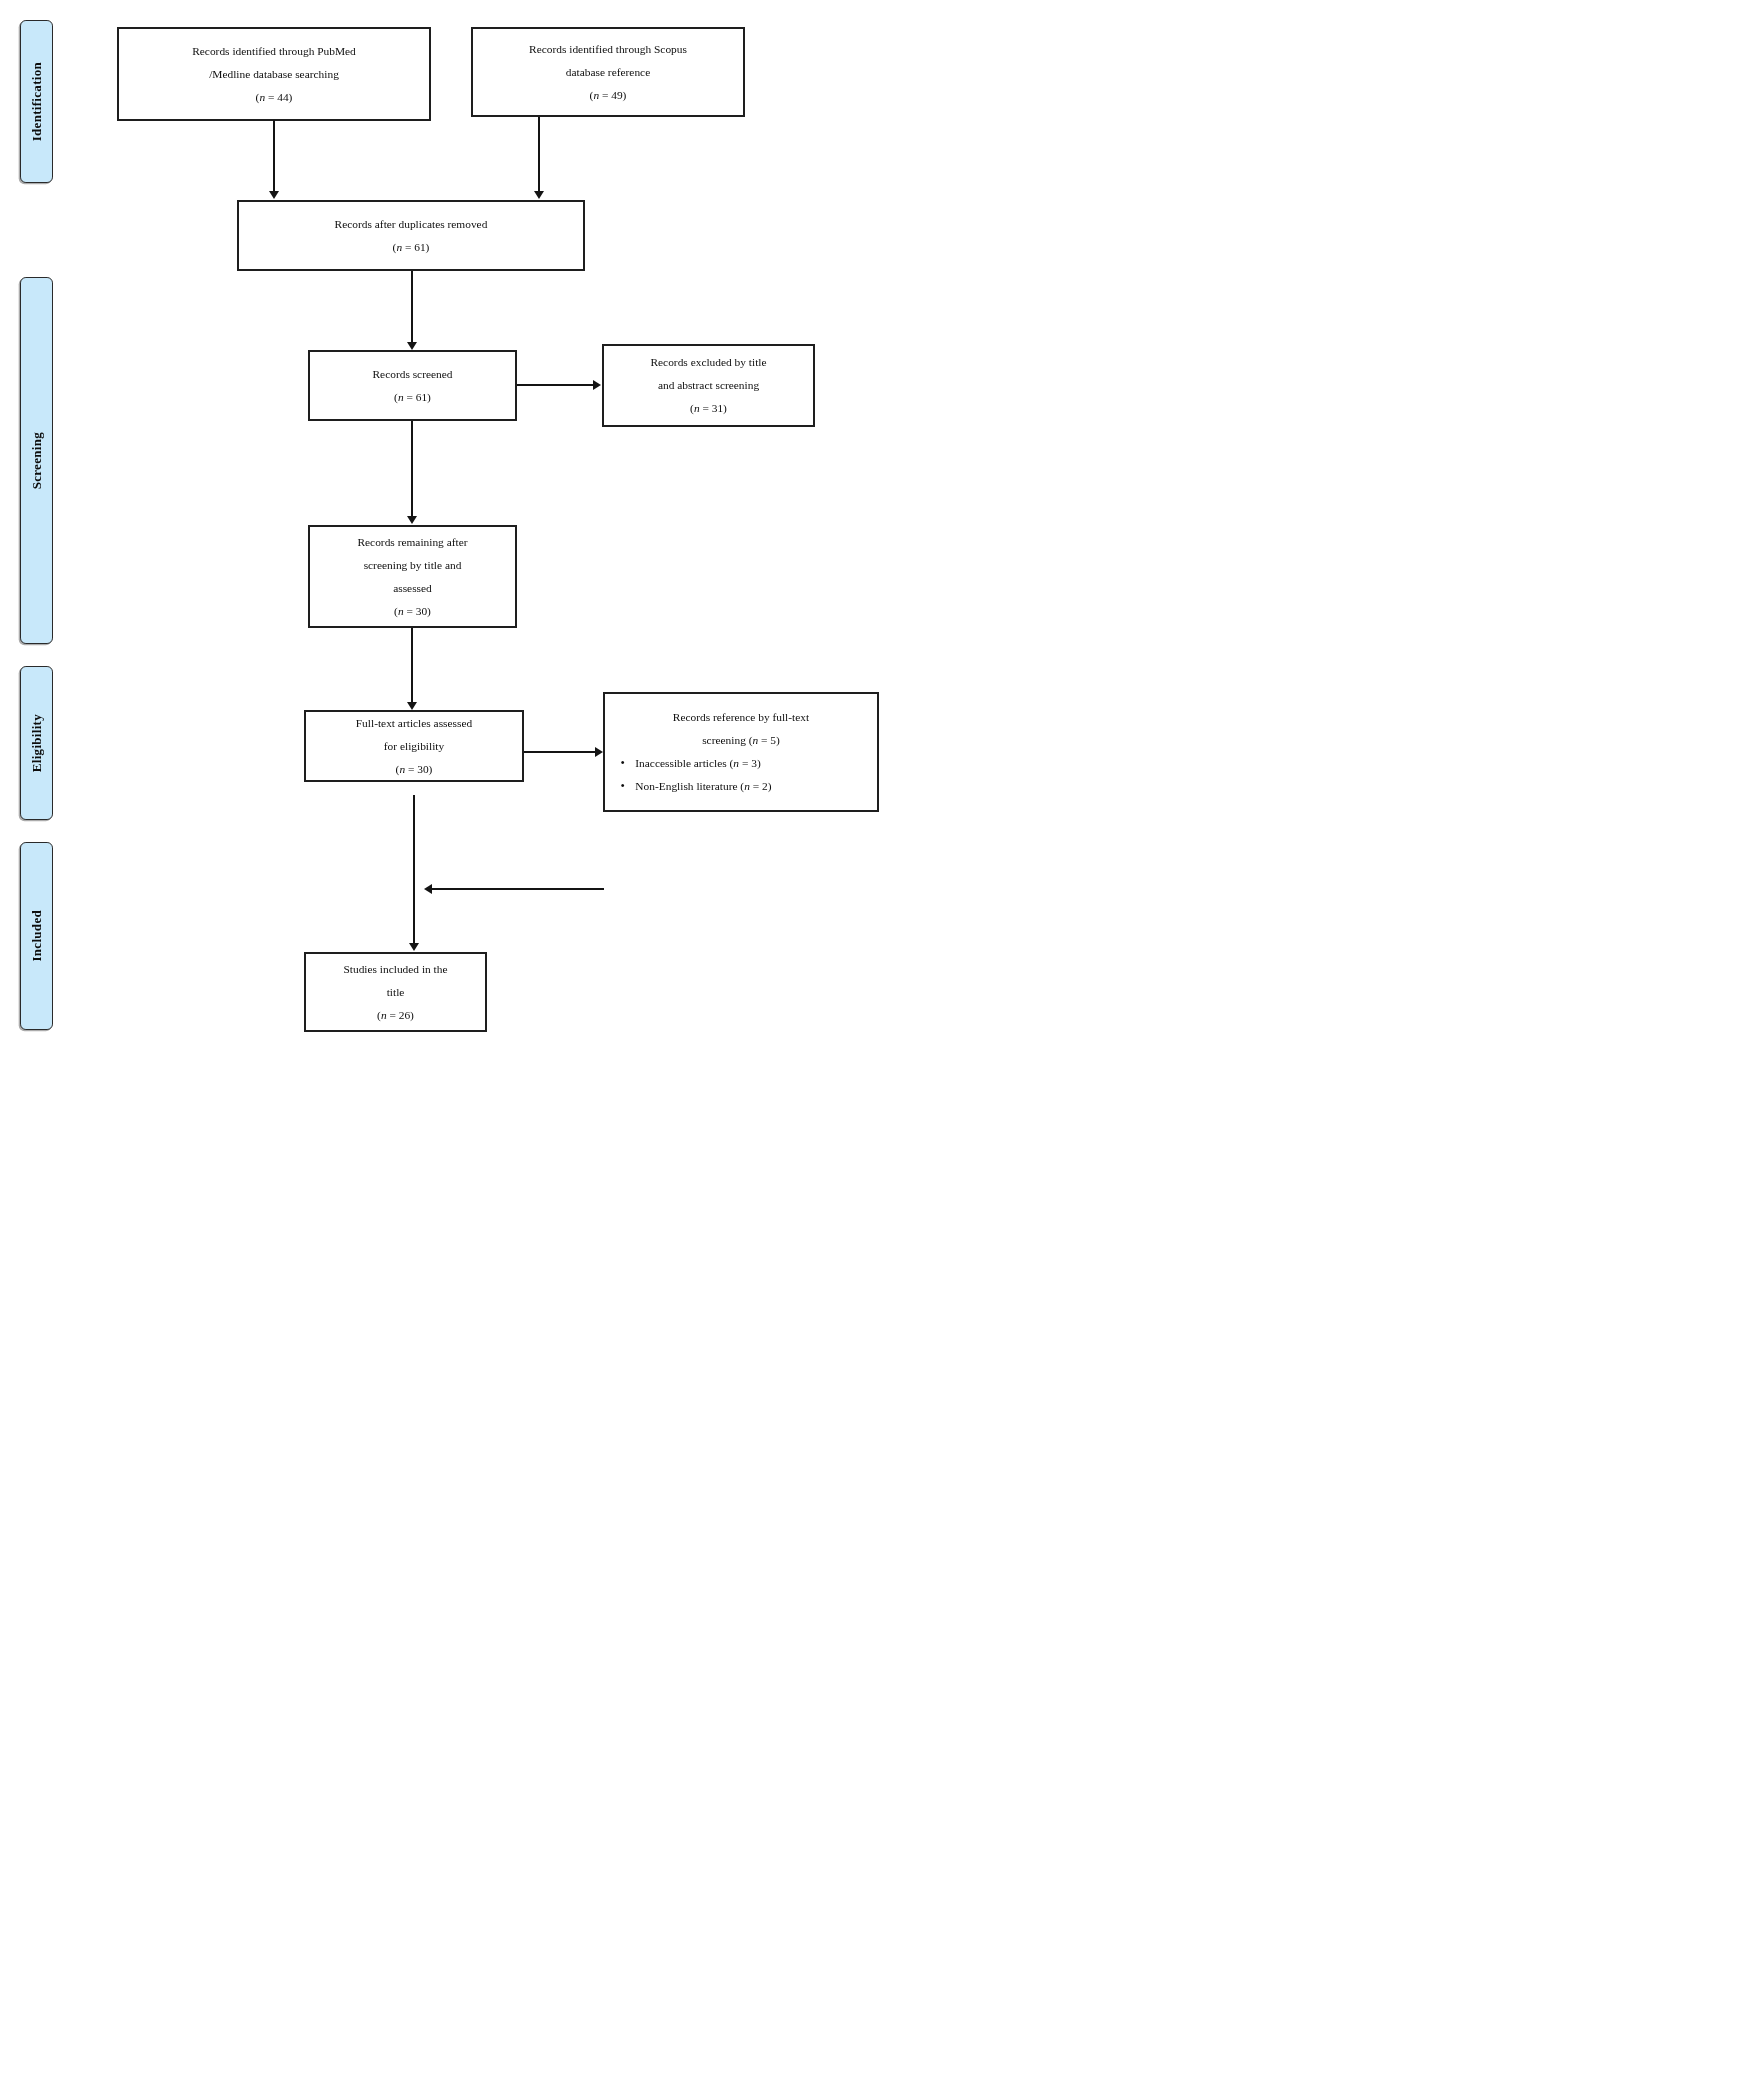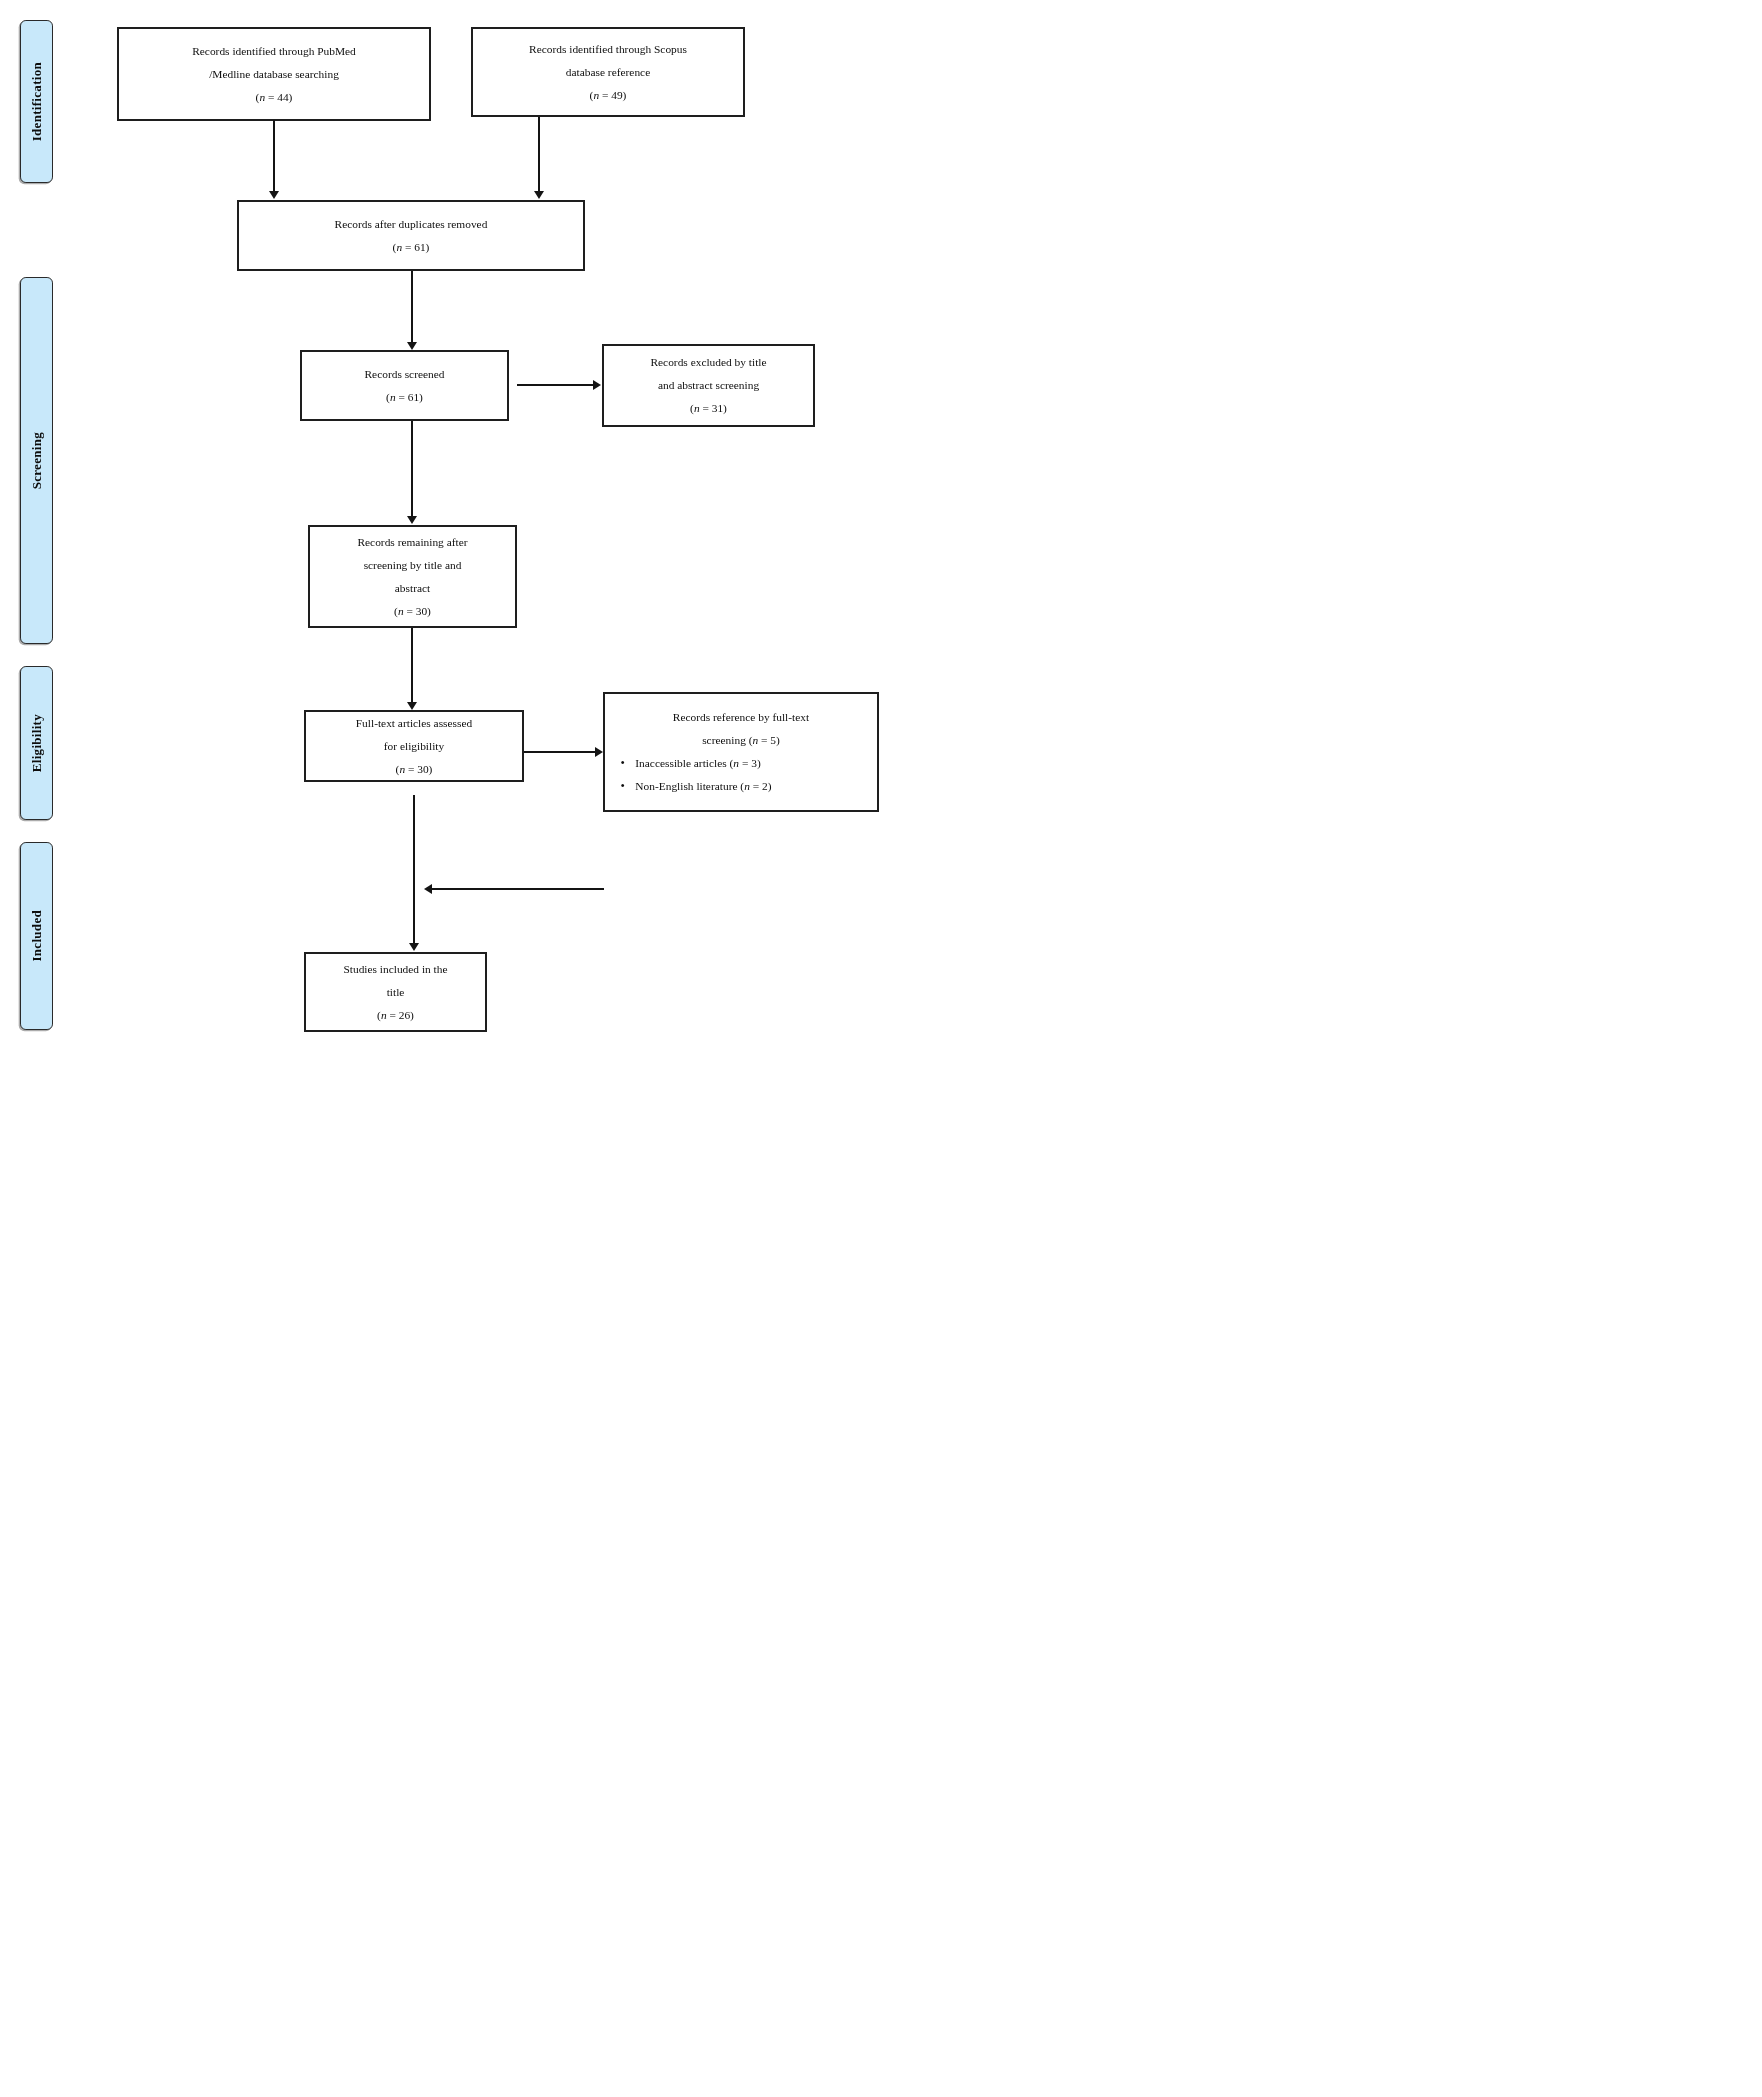--- a/index.html
+++ b/index.html
@@ -116,35 +116,35 @@
     <span class="fline fmt-n">Records identified through Scopus</span>
     <span class="fline fmt-n">database reference</span>
     <span class="fline fmt-n">(<i class="nvar">n</i> = 49)</span>
   </div>
 
   <div class="fbox" style="left:237px;top:200px;width:348px;height:71px">
     <span class="fline fmt-n">Records after duplicates removed</span>
     <span class="fline fmt-n">(<i class="nvar">n</i> = 61)</span>
   </div>
 
-  <div class="fbox" style="left:300px;top:350px;width:209px;height:71px">
+  <div class="fbox" style="left:308px;top:350px;width:209px;height:71px">
     <span class="fline fmt-n">Records screened</span>
     <span class="fline fmt-n">(<i class="nvar">n</i> = 61)</span>
   </div>
 
   <div class="fbox" style="left:602px;top:344px;width:213px;height:83px">
     <span class="fline fmt-n">Records excluded by title</span>
     <span class="fline fmt-n">and abstract screening</span>
     <span class="fline fmt-n">(<i class="nvar">n</i> = 31)</span>
   </div>
 
   <div class="fbox" style="left:308px;top:525px;width:209px;height:103px">
     <span class="fline fmt-n">Records remaining after</span>
     <span class="fline fmt-n">screening by title and</span>
-    <span class="fline fmt-n">abstract</span>
+    <span class="fline fmt-n">assessed</span>
     <span class="fline fmt-n">(<i class="nvar">n</i> = 30)</span>
   </div>
 
   <div class="fbox" style="left:304px;top:710px;width:220px;height:72px">
     <span class="fline fmt-n">Full-text articles assessed</span>
     <span class="fline fmt-n">for eligibility</span>
     <span class="fline fmt-n">(<i class="nvar">n</i> = 30)</span>
   </div>
 
   <div class="fbox" style="left:603px;top:692px;width:276px;height:120px">

